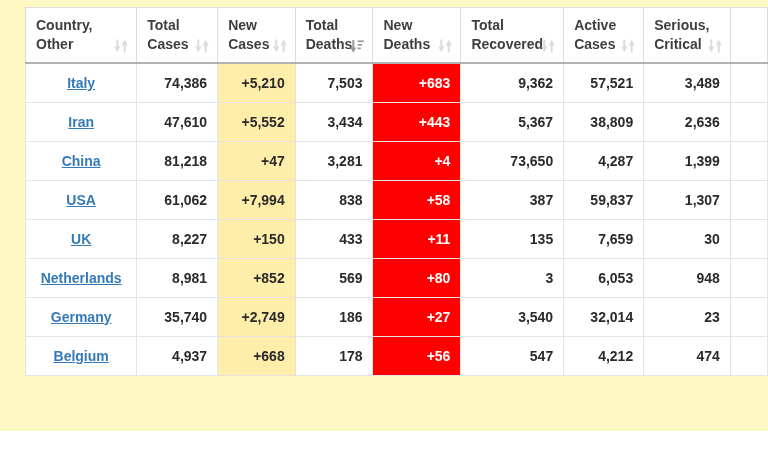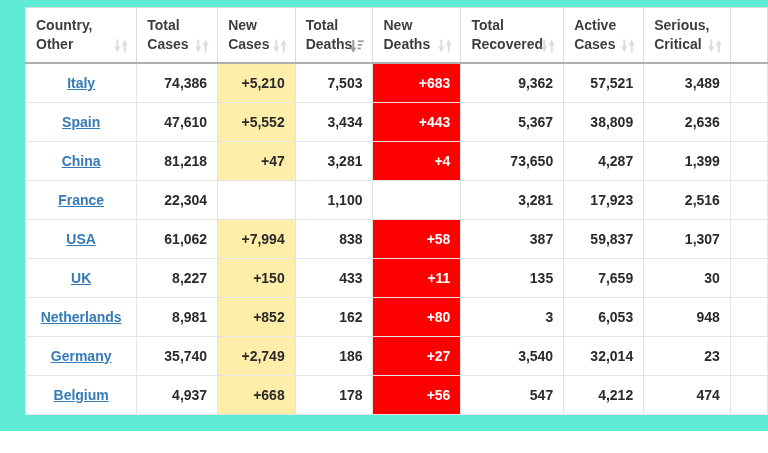--- a/index.html
+++ b/index.html
@@ -6,21 +6,21 @@
     margin: 0;
     padding: 0;
     background: #ffffff;
     font-family: "Liberation Sans", sans-serif;
   }
   .viewport {
     position: relative;
     width: 768px;
     height: 431px;
     overflow: hidden;
-    background: #5eead4;
+    background: #fef9c3;
   }
   table.stats {
     position: absolute;
     left: 25px;
     top: 7px;
     border-collapse: collapse;
     table-layout: fixed;
     font-size: 14px;
   }
   table.stats th, table.stats td {
@@ -158,21 +158,21 @@
           <td>74,386</td>
           <td class="hl-yellow">+5,210</td>
           <td>7,503</td>
           <td class="hl-red">+683</td>
           <td>9,362</td>
           <td>57,521</td>
           <td>3,489</td>
           <td></td>
         </tr>
         <tr>
-          <td class="country-cell"><a class="country-link">Spain</a></td>
+          <td class="country-cell"><a class="country-link">Iran</a></td>
           <td>47,610</td>
           <td class="hl-yellow">+5,552</td>
           <td>3,434</td>
           <td class="hl-red">+443</td>
           <td>5,367</td>
           <td>38,809</td>
           <td>2,636</td>
           <td></td>
         </tr>
         <tr>
@@ -180,31 +180,20 @@
           <td>81,218</td>
           <td class="hl-yellow">+47</td>
           <td>3,281</td>
           <td class="hl-red">+4</td>
           <td>73,650</td>
           <td>4,287</td>
           <td>1,399</td>
           <td></td>
         </tr>
         <tr>
-          <td class="country-cell"><a class="country-link">France</a></td>
-          <td>22,304</td>
-          <td></td>
-          <td>1,100</td>
-          <td></td>
-          <td>3,281</td>
-          <td>17,923</td>
-          <td>2,516</td>
-          <td></td>
-        </tr>
-        <tr>
           <td class="country-cell"><a class="country-link">USA</a></td>
           <td>61,062</td>
           <td class="hl-yellow">+7,994</td>
           <td>838</td>
           <td class="hl-red">+58</td>
           <td>387</td>
           <td>59,837</td>
           <td>1,307</td>
           <td></td>
         </tr>
@@ -216,21 +205,21 @@
           <td class="hl-red">+11</td>
           <td>135</td>
           <td>7,659</td>
           <td>30</td>
           <td></td>
         </tr>
         <tr>
           <td class="country-cell"><a class="country-link">Netherlands</a></td>
           <td>8,981</td>
           <td class="hl-yellow">+852</td>
-          <td>162</td>
+          <td>569</td>
           <td class="hl-red">+80</td>
           <td>3</td>
           <td>6,053</td>
           <td>948</td>
           <td></td>
         </tr>
         <tr>
           <td class="country-cell"><a class="country-link">Germany</a></td>
           <td>35,740</td>
           <td class="hl-yellow">+2,749</td>

